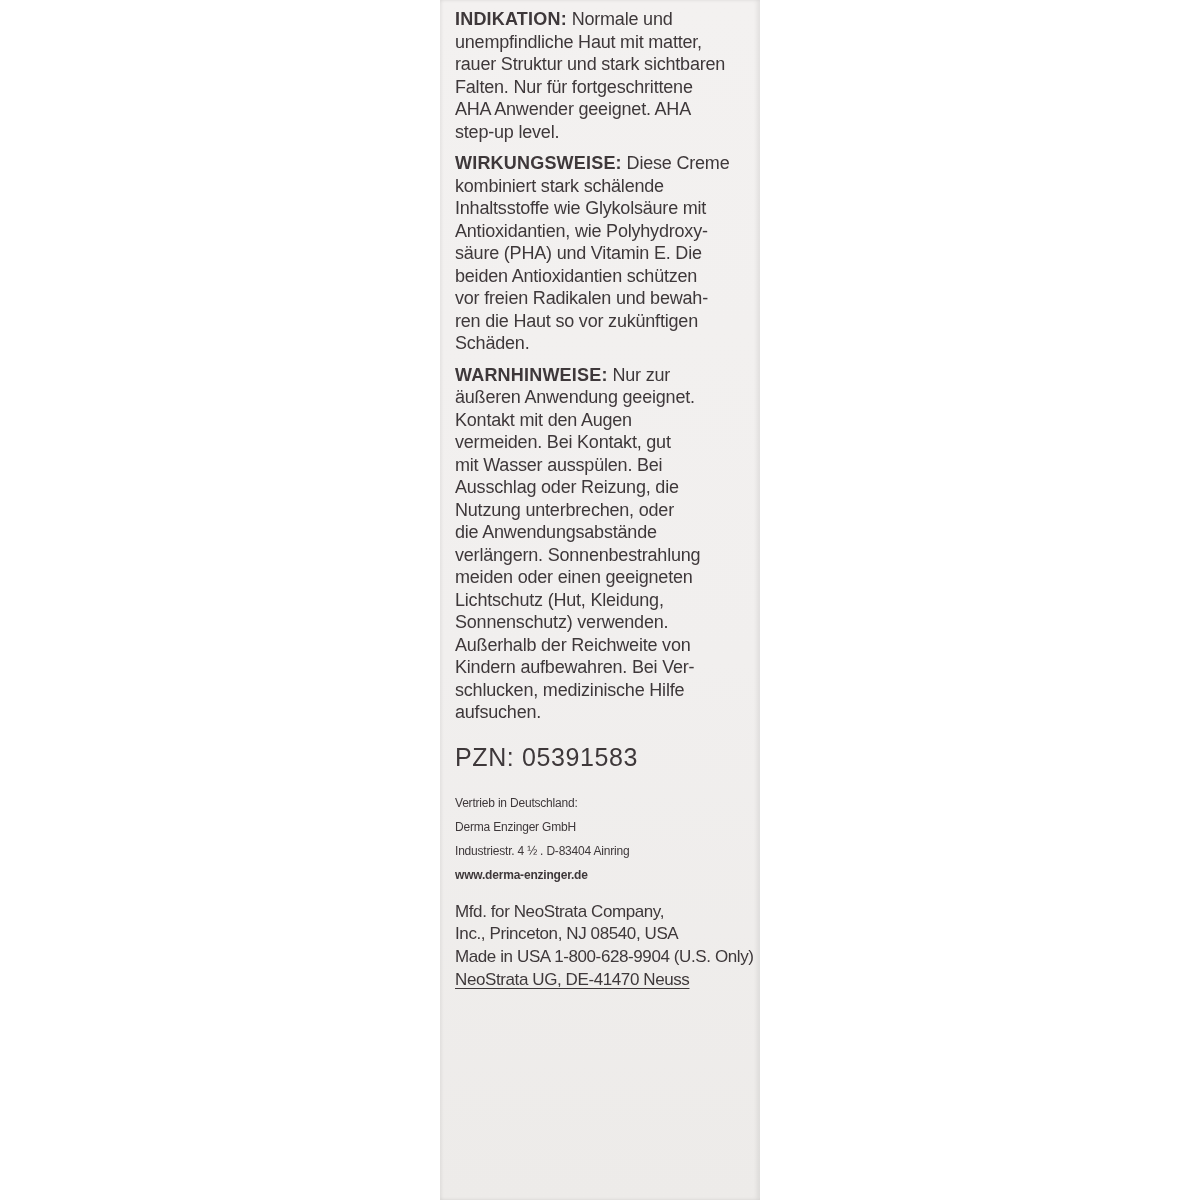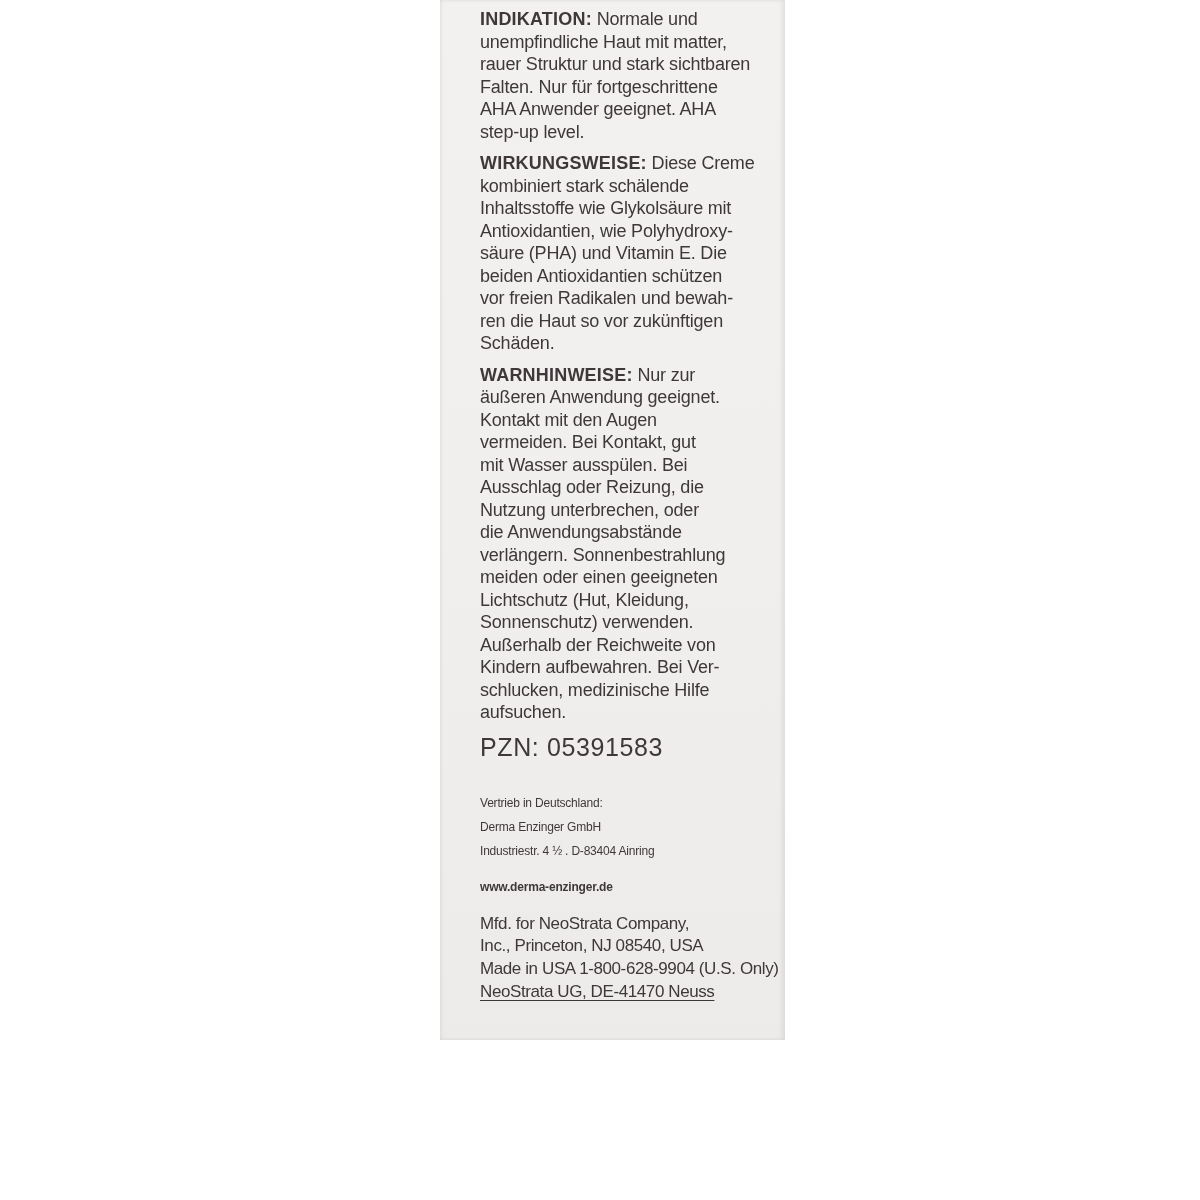--- a/index.html
+++ b/index.html
@@ -6,58 +6,58 @@
   body {
     width: 1200px; height: 1200px;
     position: relative;
     background: #ffffff;
     overflow: hidden;
     font-family: "Liberation Sans", sans-serif;
   }
   .panel {
     position: absolute;
     left: 440px; top: 0;
-    width: 320px; height: 1040px;
+    width: 320px; height: 1200px;
     background: linear-gradient(180deg, #f3f1f0 0%, #f1efee 55%, #edebe9 100%);
     box-shadow: inset 2px 0 3px rgba(0,0,0,0.05), inset -3px 0 4px rgba(0,0,0,0.07);
     overflow: hidden;
-    padding-left: 25px;
   }
   .copy {
     padding: 8px 6px 0 15px;
     color: #3e383a;
   }
   .sec {
     margin: 0 0 9px 0;
     font-size: 18px;
     line-height: 22.5px;
     letter-spacing: -0.2px;
     white-space: normal;
   }
   .lbl { font-weight: bold; letter-spacing: 0.2px; }
   .pre { white-space: pre; }
   .pzn-row {
     margin: 4px 0 8px 0;
     height: 50px;
     display: flex;
+    align-items: center;
     justify-content: space-between;
   }
   .pzn {
     font-size: 25px;
     letter-spacing: 0.6px;
     color: #3e383a;
   }
   .iconwrap { display: flex; align-items: center; gap: 9px; }
   .block {
     margin: 0 0 14px 0;
     font-size: 12px;
     line-height: 24px;
     letter-spacing: -0.2px;
   }
-  .site { display: block; font-weight: bold; margin-top: 12px; }
+  .site { display: block; font-weight: bold; }
   .mfd {
     margin: 0;
     font-size: 17px;
     line-height: 22.8px;
     letter-spacing: -0.4px;
   }
   .footer-line {
     display: block;
     text-decoration: underline;
     text-underline-offset: 3px;

